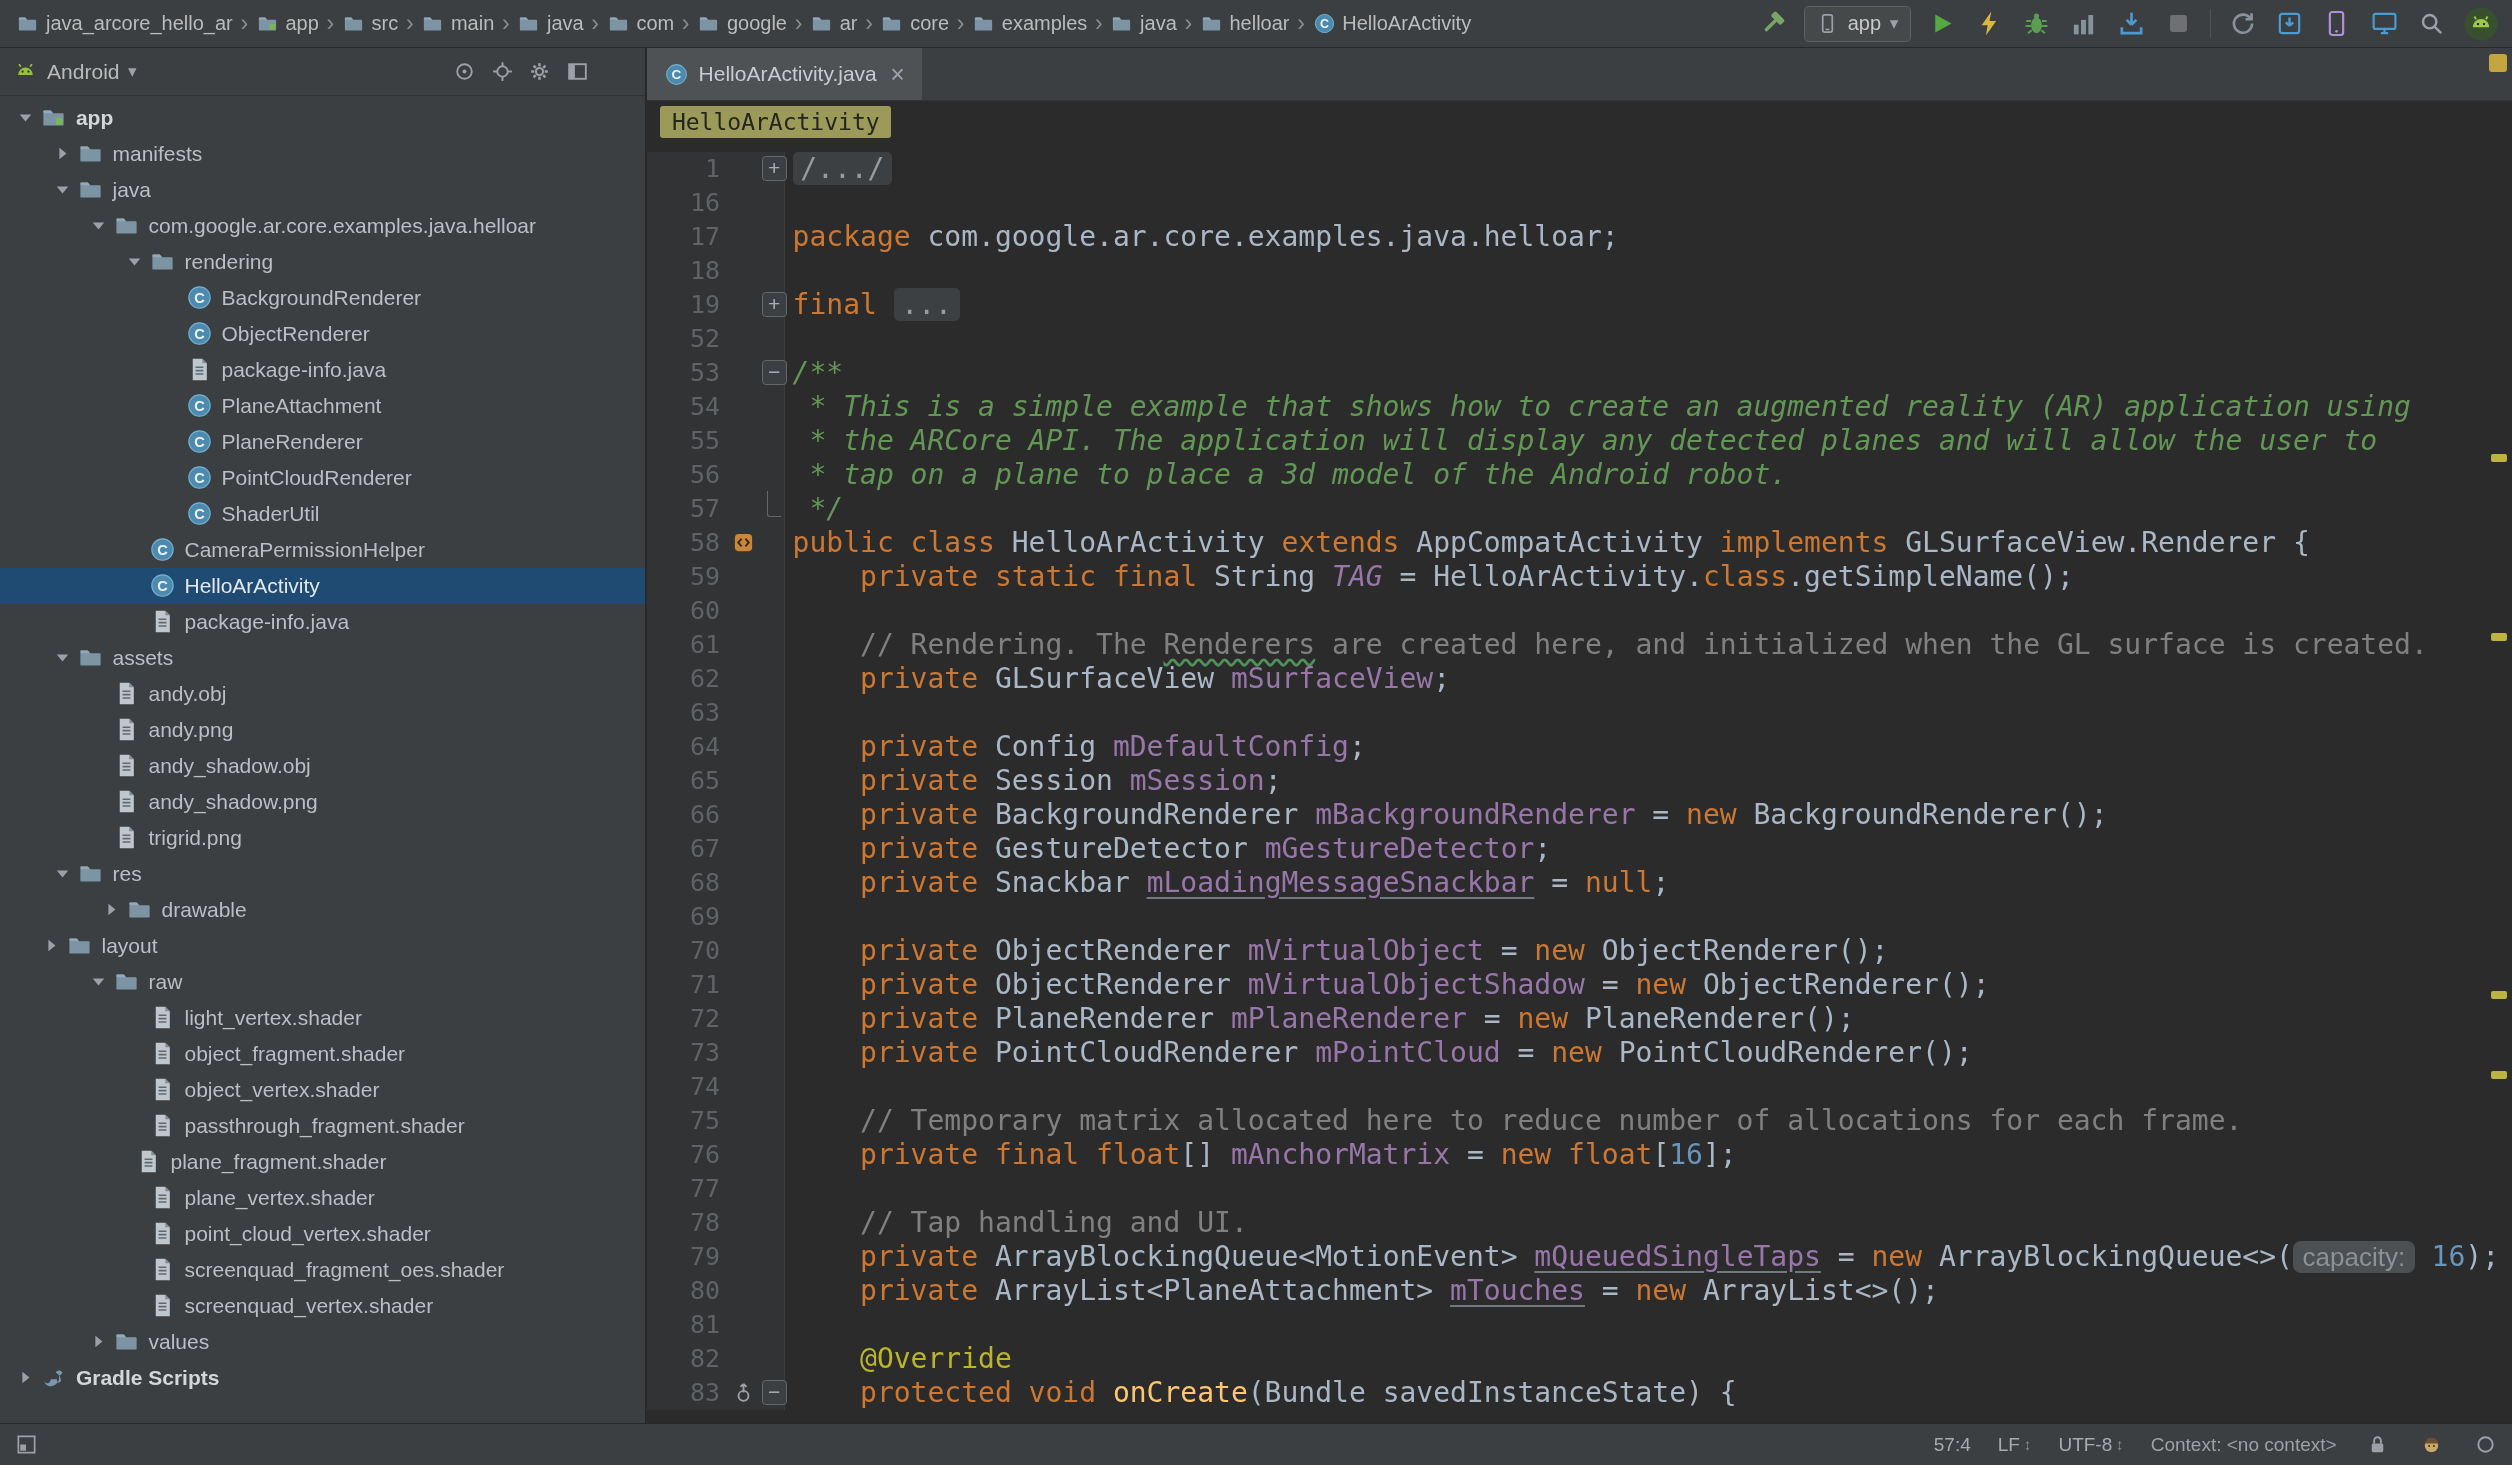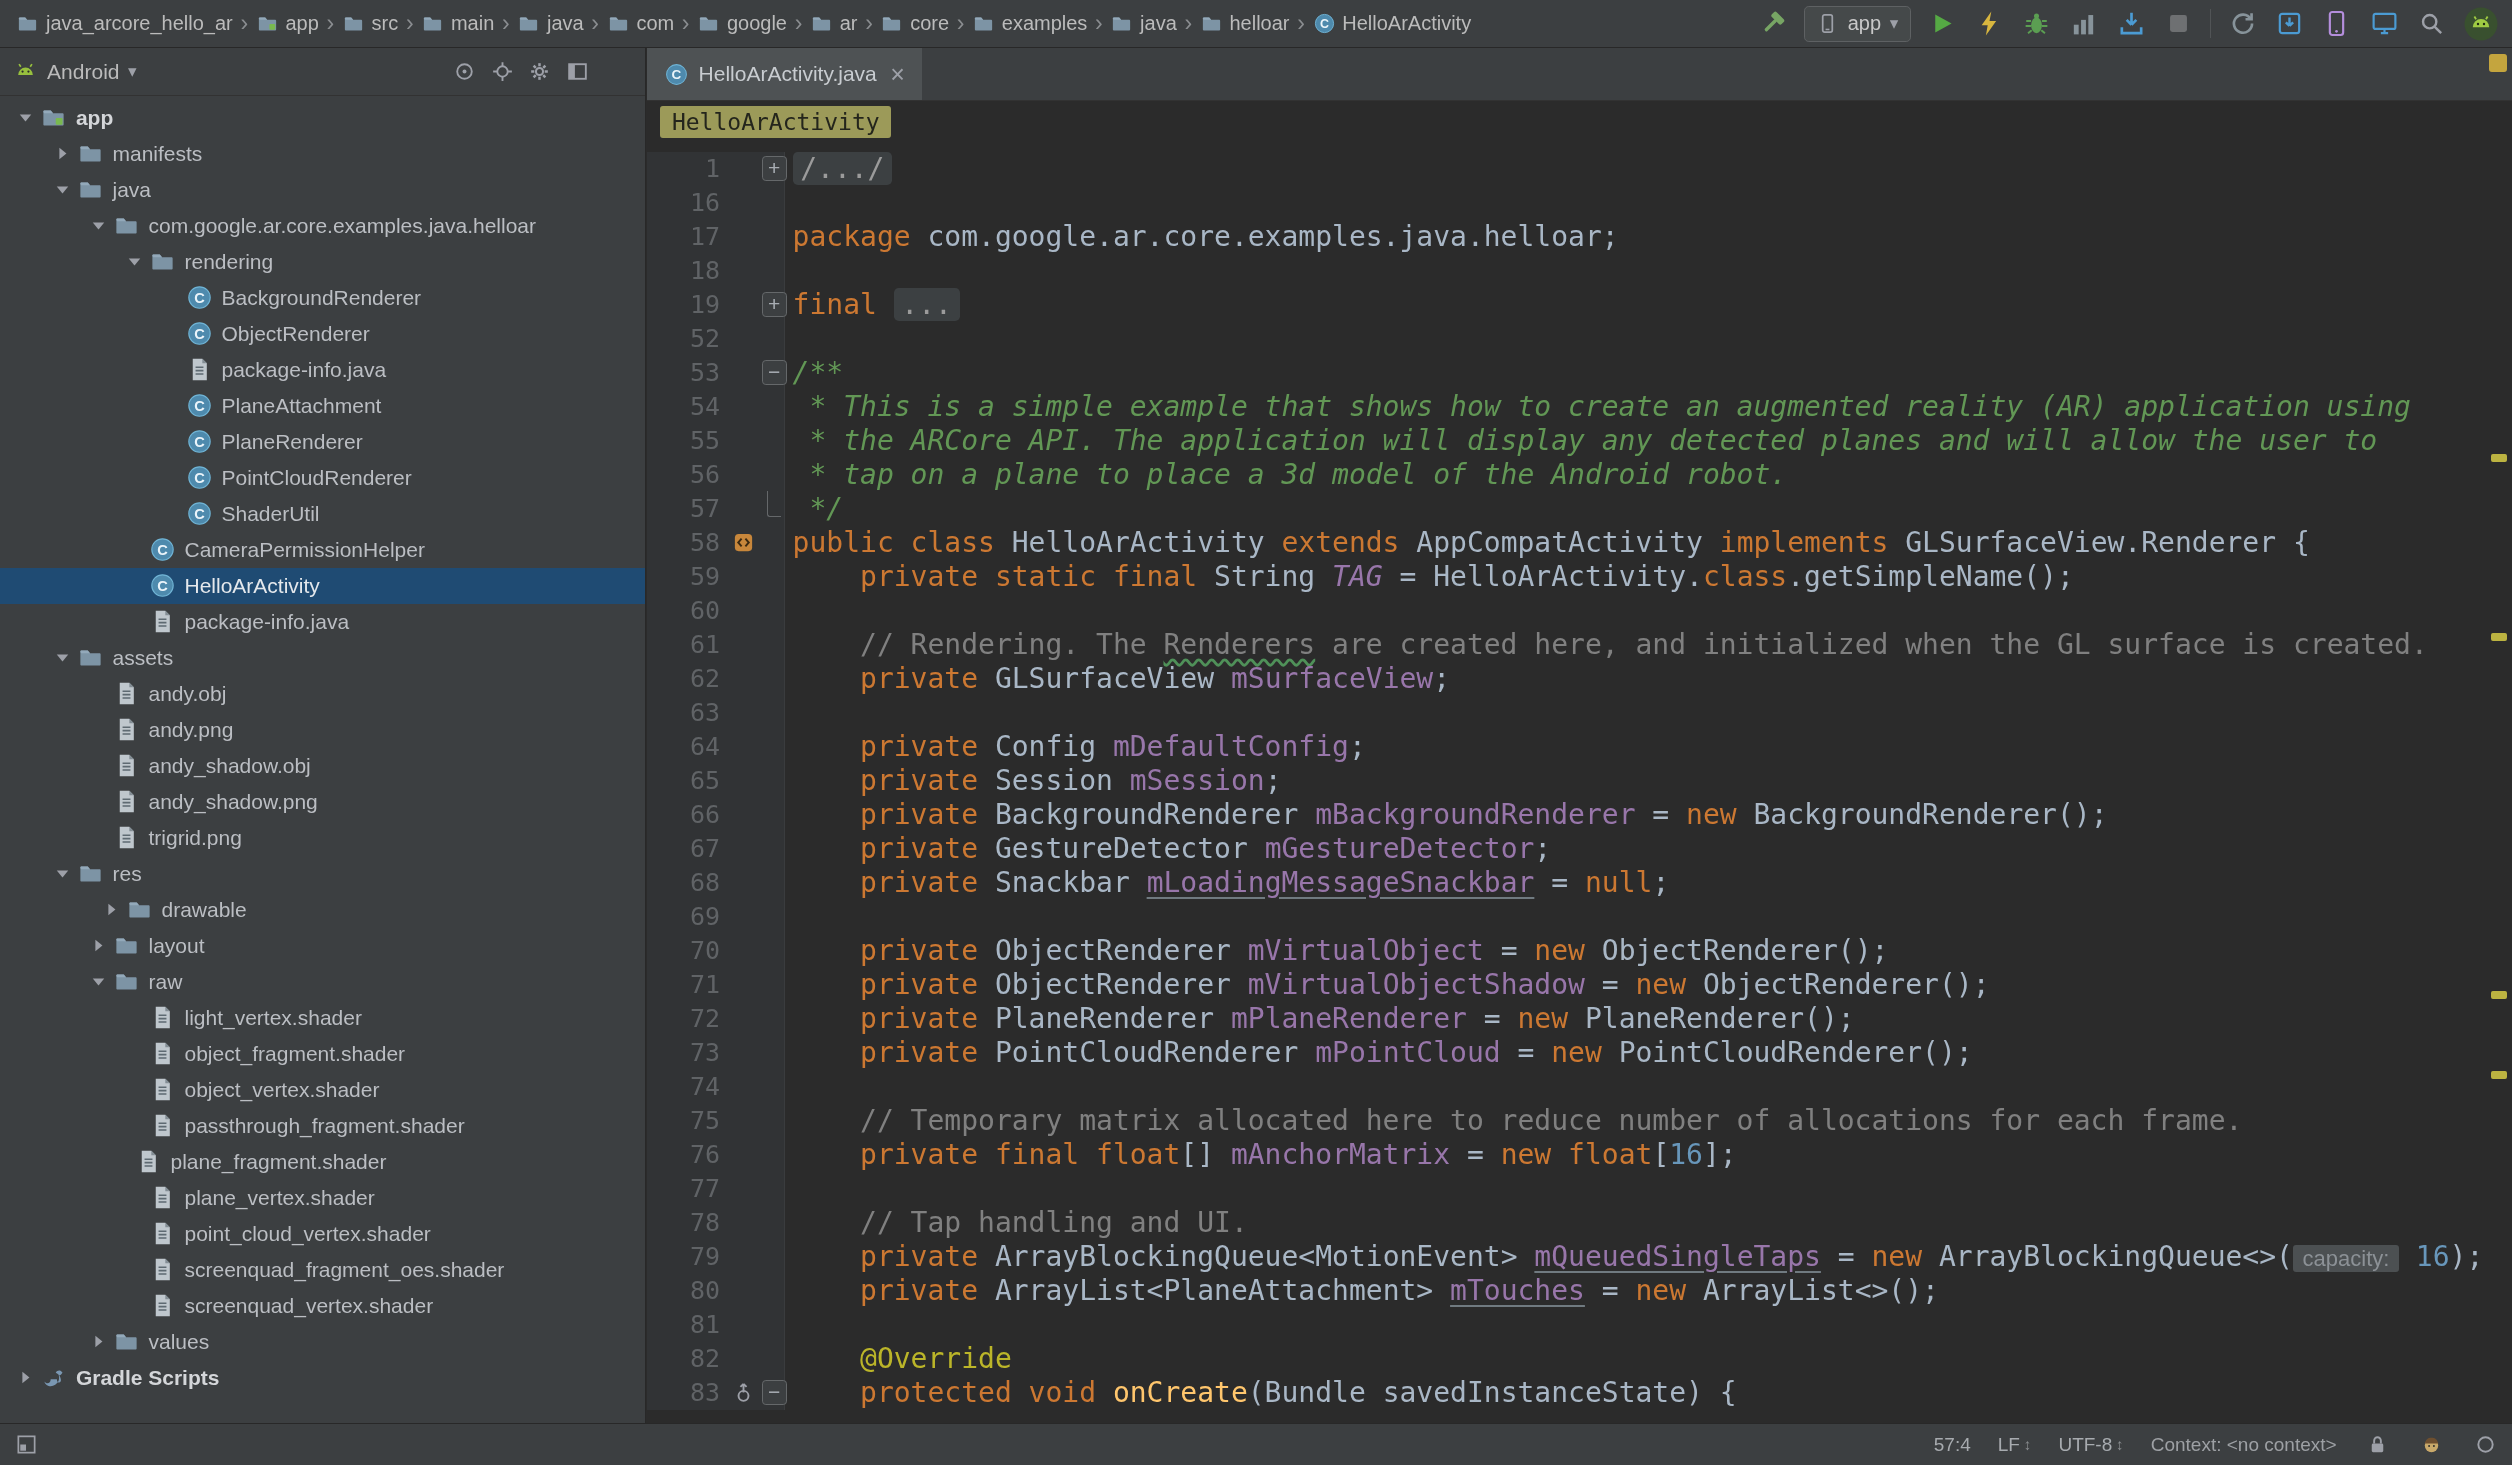--- a/index.html
+++ b/index.html
@@ -73,22 +73,22 @@
   .s-kw{color:#CC7832;}
   .s-plain{color:#A9B7C6;}
   .s-cmt{color:#808080;}
   .s-doc{color:#629755;font-style:italic;}
   .s-fld{color:#9876AA;}
   .s-cnst{color:#9876AA;font-style:italic;}
   .s-num{color:#6897BB;}
   .s-ann{color:#BBB529;}
   .s-mdecl{color:#FFC66D;}
   .s-fold{color:#9B9B9B;background:#3C4042;border-radius:4.8px;padding:0 7.6px;}
-  .s-hint{background:#4C5052;color:#8C9196;border-radius:3px;padding:1px 9.6px;
-          font-family:"Liberation Sans",sans-serif;font-size:22px;}
+  .s-hint{background:#4C5052;color:#8C9196;border-radius:8px;padding:1px 9.6px;
+          font-family:"Liberation Sans",sans-serif;font-size:26px;}
   .s-u{text-decoration:underline;text-decoration-color:#707A80;text-underline-offset:4.8px;}
   .s-typo{text-decoration:underline wavy #4F9159;text-underline-offset:4.8px;}
 
   .stripe{position:absolute;top:0;right:0;width:27px;bottom:0;}
   .insq{position:absolute;top:5.7px;right:4.8px;width:18px;height:18px;border-radius:2.9px;background:#C4A53E;}
   .smark{position:absolute;right:4.8px;width:16px;height:7.6px;background:#BCB341;border-radius:1.9px;}
 
   
   .statusbar{position:absolute;left:0;right:0;bottom:0;height:42px;background:#3C3F41;border-top:1px solid #282828;
              display:flex;align-items:center;padding:0 13.4px;font-size:19px;color:#A7ABAF;box-sizing:border-box;}
@@ -644,21 +644,21 @@
             </svg>
           </span>
           <span class="svgic ticon">
             <svg viewBox="0 0 24 24">
               <path d="M3 6.8c0-.6.4-1 1-1h5.6l2 2.4H20c.6 0 1 .4 1 1v9c0 .6-.4 1-1 1H4c-.6 0-1-.4-1-1z" fill="#7D94A5"></path>
               <path d="M3 6.8c0-.6.4-1 1-1h5.6l2 2.4H3.6z" fill="#93A9BA"></path>
             </svg>
           </span>
           <span class="tlabel">drawable</span>
         </div>
-        <div class="trow" style="padding-left: 86px;">
+        <div class="trow" style="padding-left: 39px;">
           <span class="arrow">
             <svg viewBox="0 0 24 24">
               <path d="M9 6.5v11l6.8-5.5z" fill="#9DA0A8"></path>
             </svg>
           </span>
           <span class="svgic ticon">
             <svg viewBox="0 0 24 24">
               <path d="M3 6.8c0-.6.4-1 1-1h5.6l2 2.4H20c.6 0 1 .4 1 1v9c0 .6-.4 1-1 1H4c-.6 0-1-.4-1-1z" fill="#7D94A5"></path>
               <path d="M3 6.8c0-.6.4-1 1-1h5.6l2 2.4H3.6z" fill="#93A9BA"></path>
             </svg>

